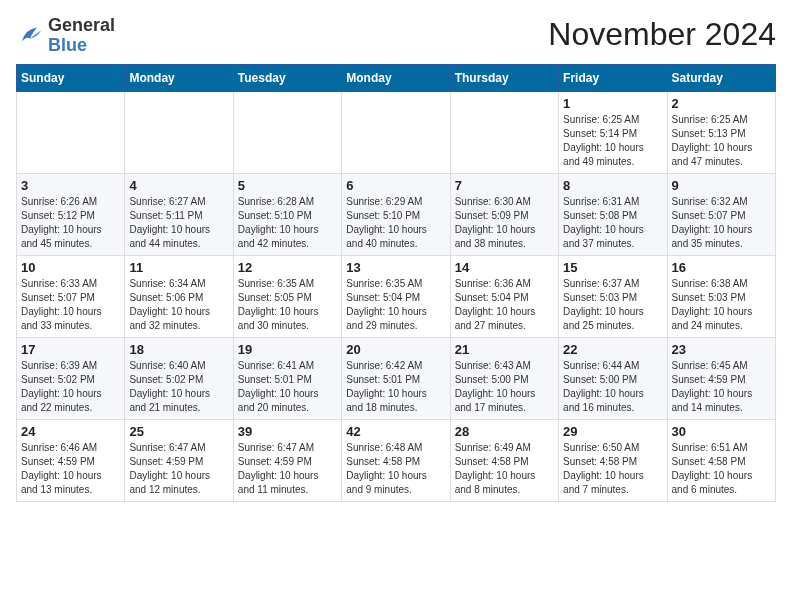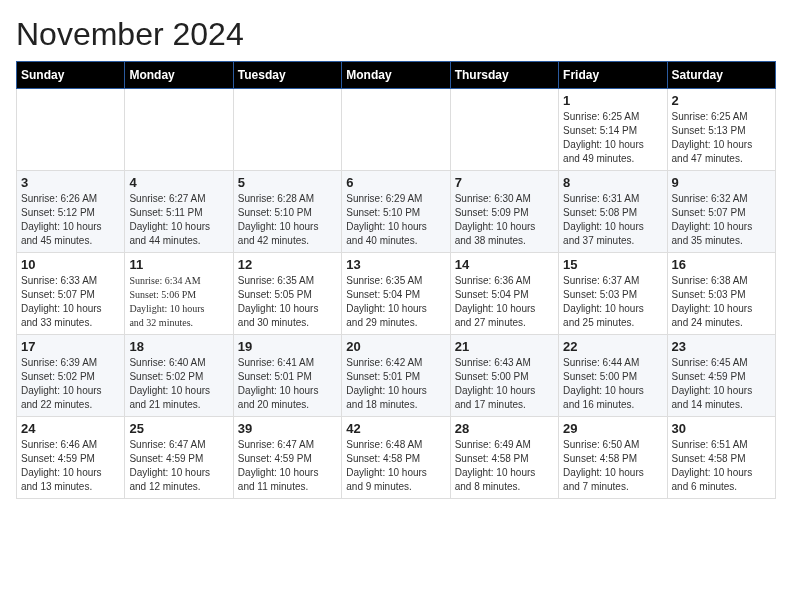--- a/index.html
+++ b/index.html
@@ -51,21 +51,21 @@
     .location {
       font-size: 14px;
       color: #555;
     }
     .calendar {
       width: 100%;
       border-collapse: collapse;
       border: 1px solid #ccc;
     }
     .calendar th {
-      background: #000000;
+      background: #0369a1;
       color: #fff;
       font-size: 12px;
       font-weight: bold;
       padding: 6px 4px;
       text-align: left;
       border: 1px solid #2a5a9f;
     }
     .calendar td {
       width: 14.28%;
       vertical-align: top;
@@ -90,20 +90,30 @@
       line-height: 1.4;
     }
     .empty-cell {
       background: #fff !important;
     }
   </style>
 </head>
 <body>
 
 <div class="header">
+  <div class="logo">
+    <svg class="logo-bird" viewBox="0 0 40 40" xmlns="http://www.w3.org/2000/svg">
+      <path d="M8 28 Q14 10 30 8 Q22 18 20 24 Q16 20 8 28Z" fill="#3a7abf"></path>
+      <path d="M20 24 Q28 16 36 12 Q30 22 20 24Z" fill="#5a9adf"></path>
+    </svg>
+    <div class="logo-text">
+      <span class="general">General</span>
+      <span class="blue">Blue</span>
+    </div>
+  </div>
   <div class="title-block">
     <div class="month-title">November 2024</div>
   </div>
 </div>
 
 <table class="calendar">
   <thead>
     <tr>
     <th>Sunday</th>
         <th>Monday</th>
@@ -190,21 +200,21 @@
       <tr>
         <td>
           <span class="day-num">10</span>
           <div class="day-info" style="white-space: pre-line;">Sunrise: 6:33 AM
 Sunset: 5:07 PM
 Daylight: 10 hours
 and 33 minutes.</div>
         </td>
         <td>
           <span class="day-num">11</span>
-          <div class="day-info" style="white-space: pre-line; font-family: Liberation Serif, serif;">Sunrise: 6:34 AM
+          <div class="day-info" style="white-space: pre-line;">Sunrise: 6:34 AM
 Sunset: 5:06 PM
 Daylight: 10 hours
 and 32 minutes.</div>
         </td>
         <td>
           <span class="day-num">12</span>
           <div class="day-info" style="white-space: pre-line;">Sunrise: 6:35 AM
 Sunset: 5:05 PM
 Daylight: 10 hours
 and 30 minutes.</div>

